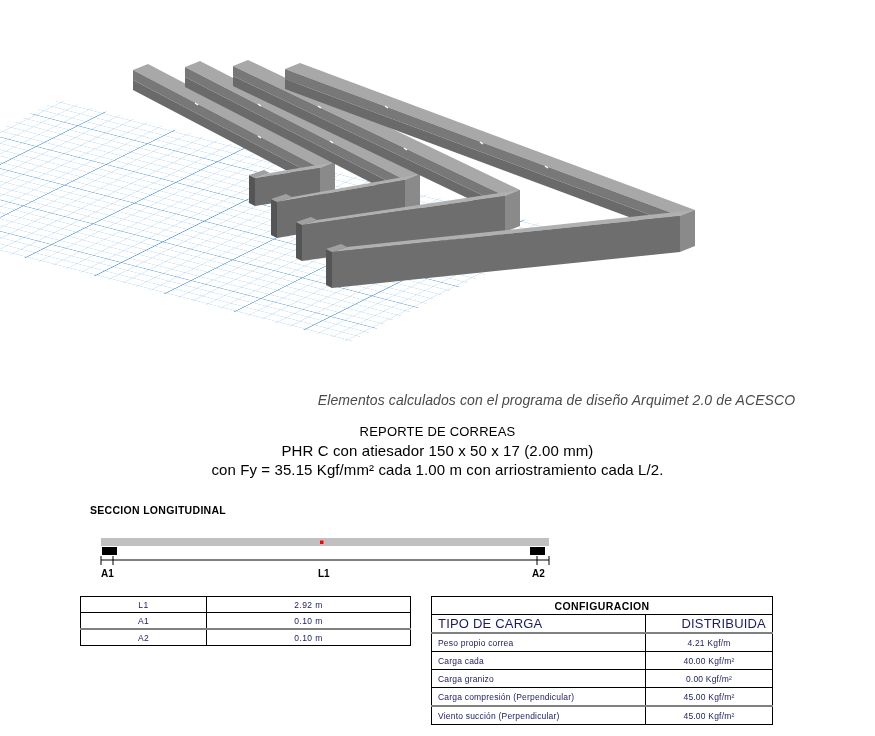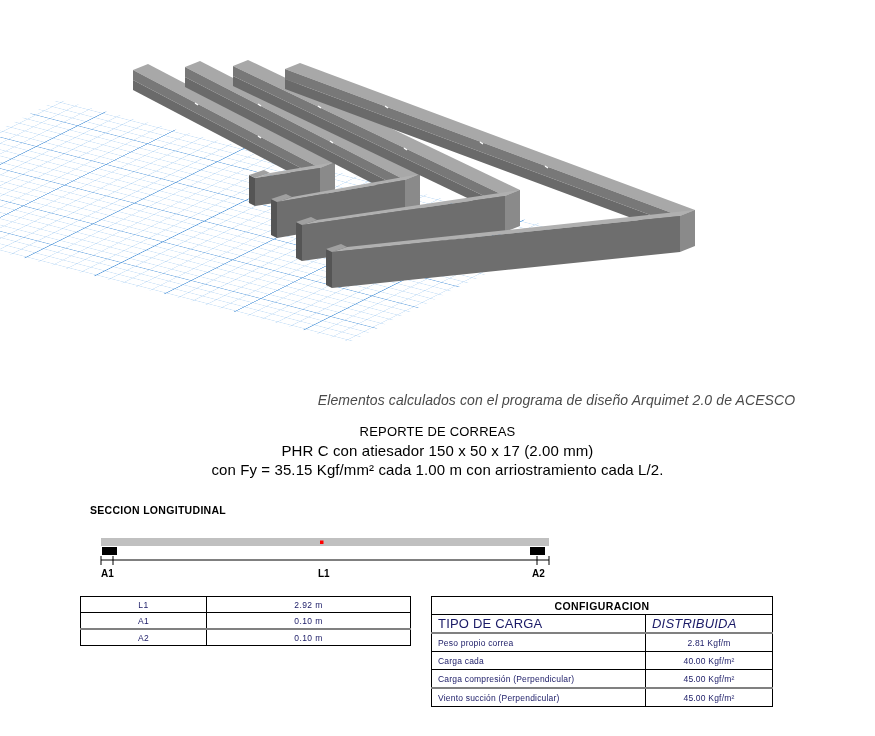--- a/index.html
+++ b/index.html
@@ -132,22 +132,21 @@
     text-align: center;
     color: #000000;
     height: 17px;
     letter-spacing: 0.4px;
   }
   #configuracion-table th.col-head {
     font-size: 13px;
     text-align: left;
   }
   #configuracion-table th.col-head.center {
-    text-align: left;
-    font-style: italic;
+    text-align: right;
   }
   #configuracion-table td.load-name {
     text-align: left;
   }
   #configuracion-table td.load-value {
     text-align: center;
     width: 114px;
   }
   #configuracion-table tr.row-sep td,
   #configuracion-table tr.row-sep th {
@@ -297,25 +296,29 @@
       <th class="config-title" colspan="2">CONFIGURACION</th>
     </tr>
     <tr class="row-sep">
       <th class="col-head">TIPO DE CARGA</th>
       <th class="col-head center">DISTRIBUIDA</th>
     </tr>
   </thead>
   <tbody>
     <tr>
       <td class="load-name">Peso propio correa</td>
-      <td class="load-value">2.81 Kgf/m</td>
+      <td class="load-value">4.21 Kgf/m</td>
     </tr>
     <tr>
       <td class="load-name">Carga cada</td>
       <td class="load-value">40.00 Kgf/m²</td>
+    </tr>
+    <tr>
+      <td class="load-name">Carga granizo</td>
+      <td class="load-value">0.00 Kgf/m²</td>
     </tr>
     <tr class="row-sep">
       <td class="load-name">Carga compresión (Perpendicular)</td>
       <td class="load-value">45.00 Kgf/m²</td>
     </tr>
     <tr>
       <td class="load-name">Viento succión (Perpendicular)</td>
       <td class="load-value">45.00 Kgf/m²</td>
     </tr>
   </tbody>

